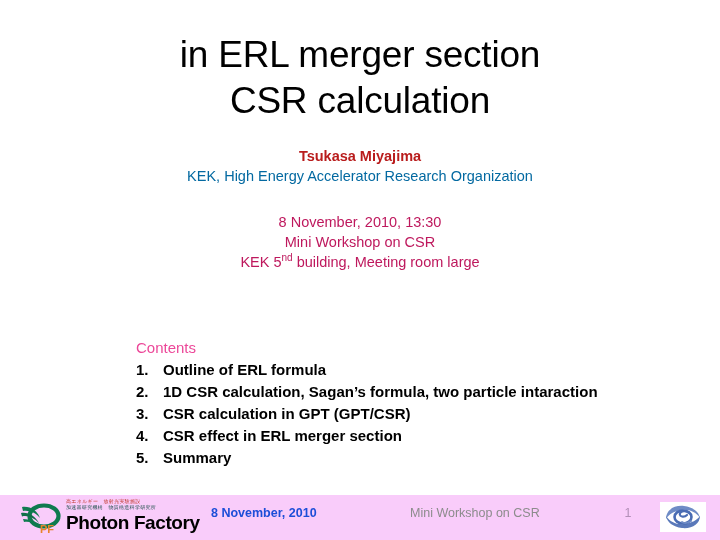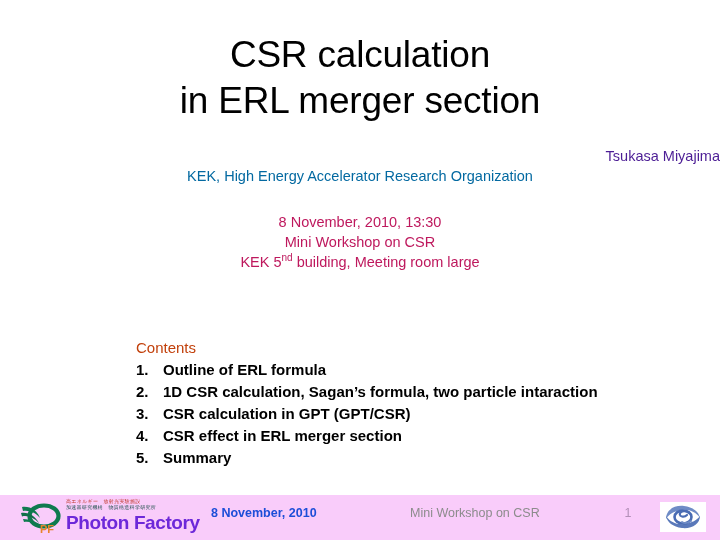--- a/index.html
+++ b/index.html
@@ -41,23 +41,22 @@
   .author-block {
     position: absolute;
     left: 0;
     top: 146px;
     width: 720px;
     text-align: center;
   }
   .author-name {
     font-size: 14.5px;
     line-height: 20px;
-    color: #4c1d95;
-    font-weight: 400;
-    text-align: right;
+    color: #b91c1c;
+    font-weight: 700;
   }
   .author-affil {
     font-size: 14.5px;
     line-height: 20px;
     color: #0369a1;
     font-weight: 400;
   }
 
   
   .event-block {
@@ -82,21 +81,21 @@
   
   .contents-block {
     position: absolute;
     left: 136px;
     top: 337px;
     width: 560px;
   }
   .contents-heading {
     font-size: 15px;
     line-height: 22px;
-    color: #c2410c;
+    color: #ec4899;
     font-weight: 400;
     margin-bottom: 0;
   }
   .contents-list {
     list-style: none;
     margin: 0;
     padding: 0;
   }
   .contents-item {
     font-size: 15px;
@@ -174,21 +173,21 @@
     letter-spacing: 0.3px;
     white-space: nowrap;
   }
   .pf-jp-a { color: #c0392b; }
   .pf-jp-b { color: #1d4f4a; }
   .pf-title {
     font-family: "Liberation Sans", sans-serif;
     font-size: 19px;
     line-height: 21px;
     font-weight: 700;
-    color: #6d28d9;
+    color: #000000;
     letter-spacing: -0.4px;
     margin-top: 2px;
     white-space: nowrap;
   }
 
   
   .kek-logo {
     position: absolute;
     left: 660px;
     top: 502px;
@@ -196,22 +195,22 @@
     height: 30px;
     background: #ffffff;
   }
 </style>
 </head>
 <body>
 
 <div id="slide">
 
   <div class="title-block">
+    <div class="title-line">in ERL merger section</div>
     <div class="title-line">CSR calculation</div>
-    <div class="title-line">in ERL merger section</div>
   </div>
 
   <div class="author-block">
     <div class="author-name">Tsukasa Miyajima</div>
     <div class="author-affil">KEK, High Energy Accelerator Research Organization</div>
   </div>
 
   <div class="event-block">
     <div class="event-line">8 November, 2010, 13:30</div>
     <div class="event-line">Mini Workshop on CSR</div>

